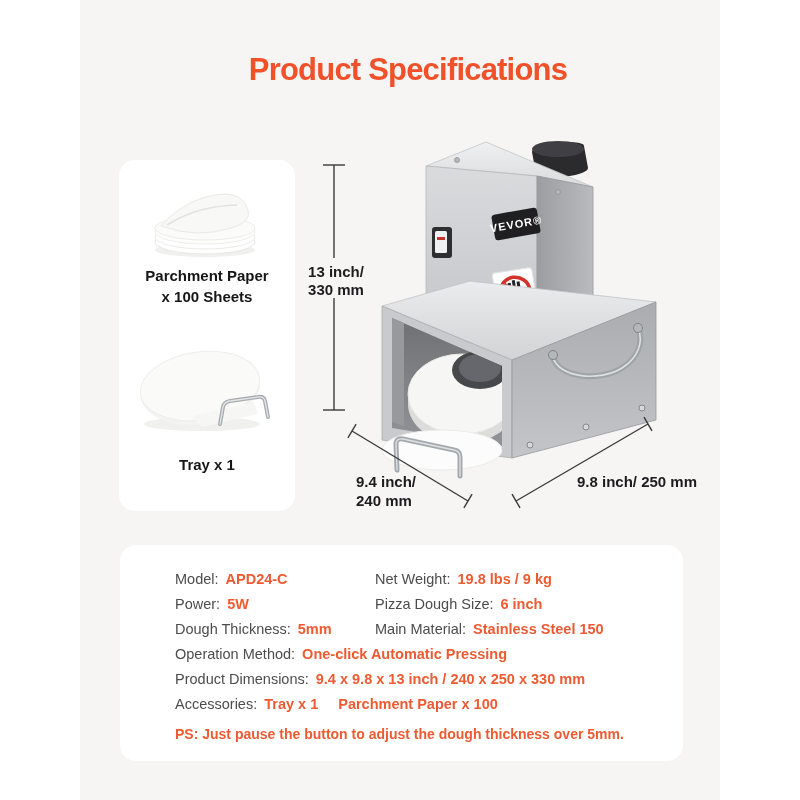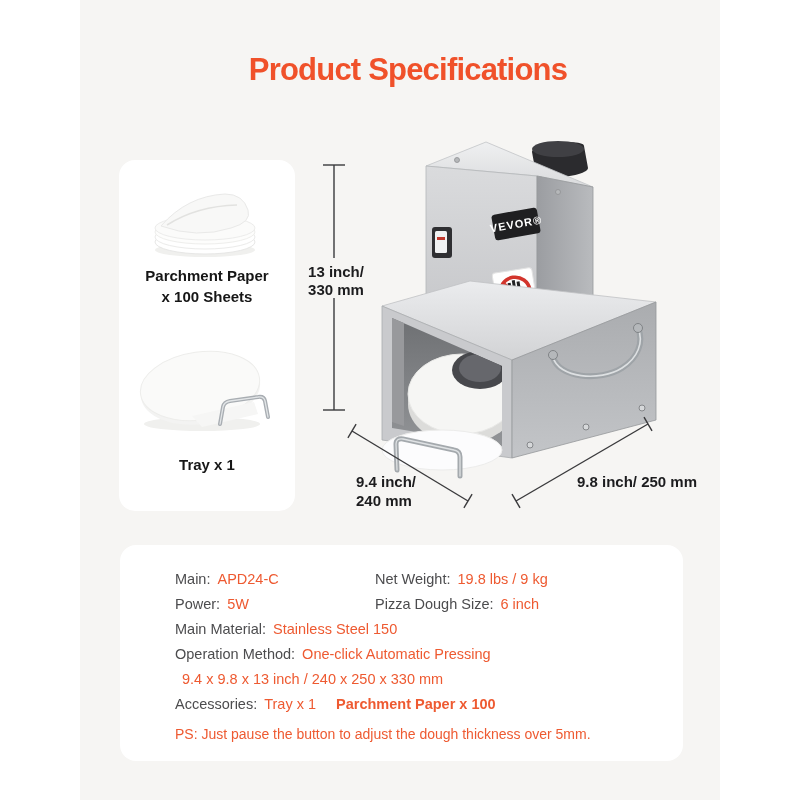--- a/index.html
+++ b/index.html
@@ -26,23 +26,23 @@
     font-family:"Liberation Sans",sans-serif;}
   .brand-text{font-size:11px;font-weight:700;fill:#ffffff;letter-spacing:1px;
     font-family:"Liberation Sans",sans-serif;}
 
   .specs-card{left:120px;top:545px;width:563px;height:216px;
     padding:22px 28px 0 55px;box-sizing:border-box;}
   .spec-row{display:flex;line-height:25px;font-size:14.5px;}
   .col-l{width:200px;display:flex;}
   .col-r{flex:1;display:flex;}
   .spec-label{color:#4c4c4e;white-space:pre;}
-  .spec-value{color:#ee5a31;font-weight:400;margin-left:7px;white-space:pre;}
+  .spec-value{color:#ee5a31;font-weight:700;margin-left:7px;white-space:pre;}
   .spec-value2{color:#ee5a31;font-weight:700;margin-left:20px;white-space:pre;}
-  .ps-note{margin-top:6px;font-size:14px;color:#ee5a31;line-height:22px;}
+  .ps-note{margin-top:6px;font-size:14px;color:#ee5a31;line-height:22px;font-weight:bold;}
 </style>
 </head>
 <body>
 
 <div class="frame">
   <div class="panel"></div>
 
   <div class="title">Product Specifications</div>
 
   <div class="card acc-card">
@@ -194,49 +194,54 @@
       <line x1="348" y1="286" x2="216" y2="363"></line>
       <line x1="344" y1="279.1" x2="352" y2="292.9"></line>
       <line x1="212" y1="356.1" x2="220" y2="369.9"></line>
     </g>
     <text class="dim-text" x="337" y="349" text-anchor="middle">9.8 inch/ 250 mm</text>
   </svg>
 
   <div class="card specs-card">
     <div class="spec-row">
       <div class="col-l">
-        <span class="spec-label">Main:</span>
+        <span class="spec-label">Model:</span>
         <span class="spec-value">APD24-C</span>
       </div>
       <div class="col-r">
         <span class="spec-label">Net Weight:</span>
         <span class="spec-value">19.8 lbs / 9 kg</span>
       </div>
     </div>
     <div class="spec-row">
       <div class="col-l">
         <span class="spec-label">Power:</span>
         <span class="spec-value">5W</span>
       </div>
       <div class="col-r">
         <span class="spec-label">Pizza Dough Size:</span>
         <span class="spec-value">6 inch</span>
       </div>
     </div>
     <div class="spec-row">
+      <div class="col-l">
+        <span class="spec-label">Dough Thickness:</span>
+        <span class="spec-value">5mm</span>
+      </div>
       <div class="col-r">
         <span class="spec-label">Main Material:</span>
         <span class="spec-value">Stainless Steel 150</span>
       </div>
     </div>
     <div class="spec-row">
       <span class="spec-label">Operation Method:</span>
       <span class="spec-value">One-click Automatic Pressing</span>
     </div>
     <div class="spec-row">
+      <span class="spec-label">Product Dimensions:</span>
       <span class="spec-value">9.4 x 9.8 x 13 inch / 240 x 250 x 330 mm</span>
     </div>
     <div class="spec-row">
       <span class="spec-label">Accessories:</span>
       <span class="spec-value">Tray x 1</span>
       <span class="spec-value2">Parchment Paper x 100</span>
     </div>
     <div class="ps-note">PS: Just pause the button to adjust the dough thickness over 5mm.</div>
   </div>
 </div>

